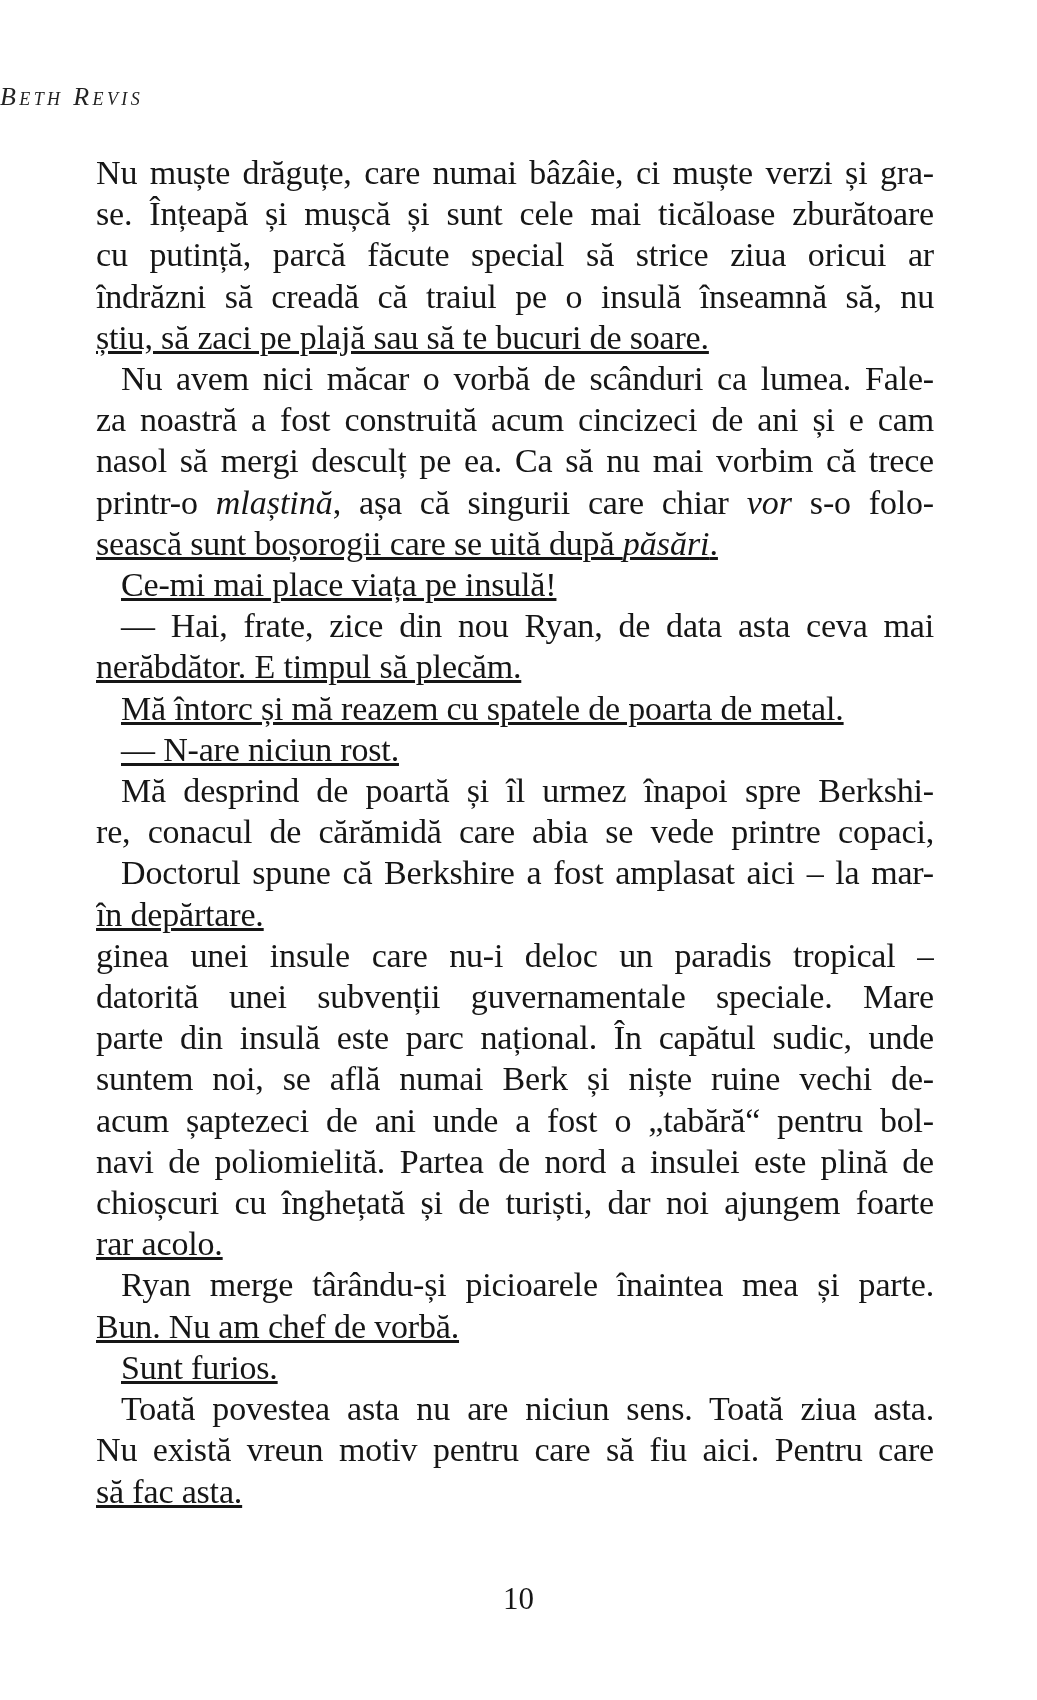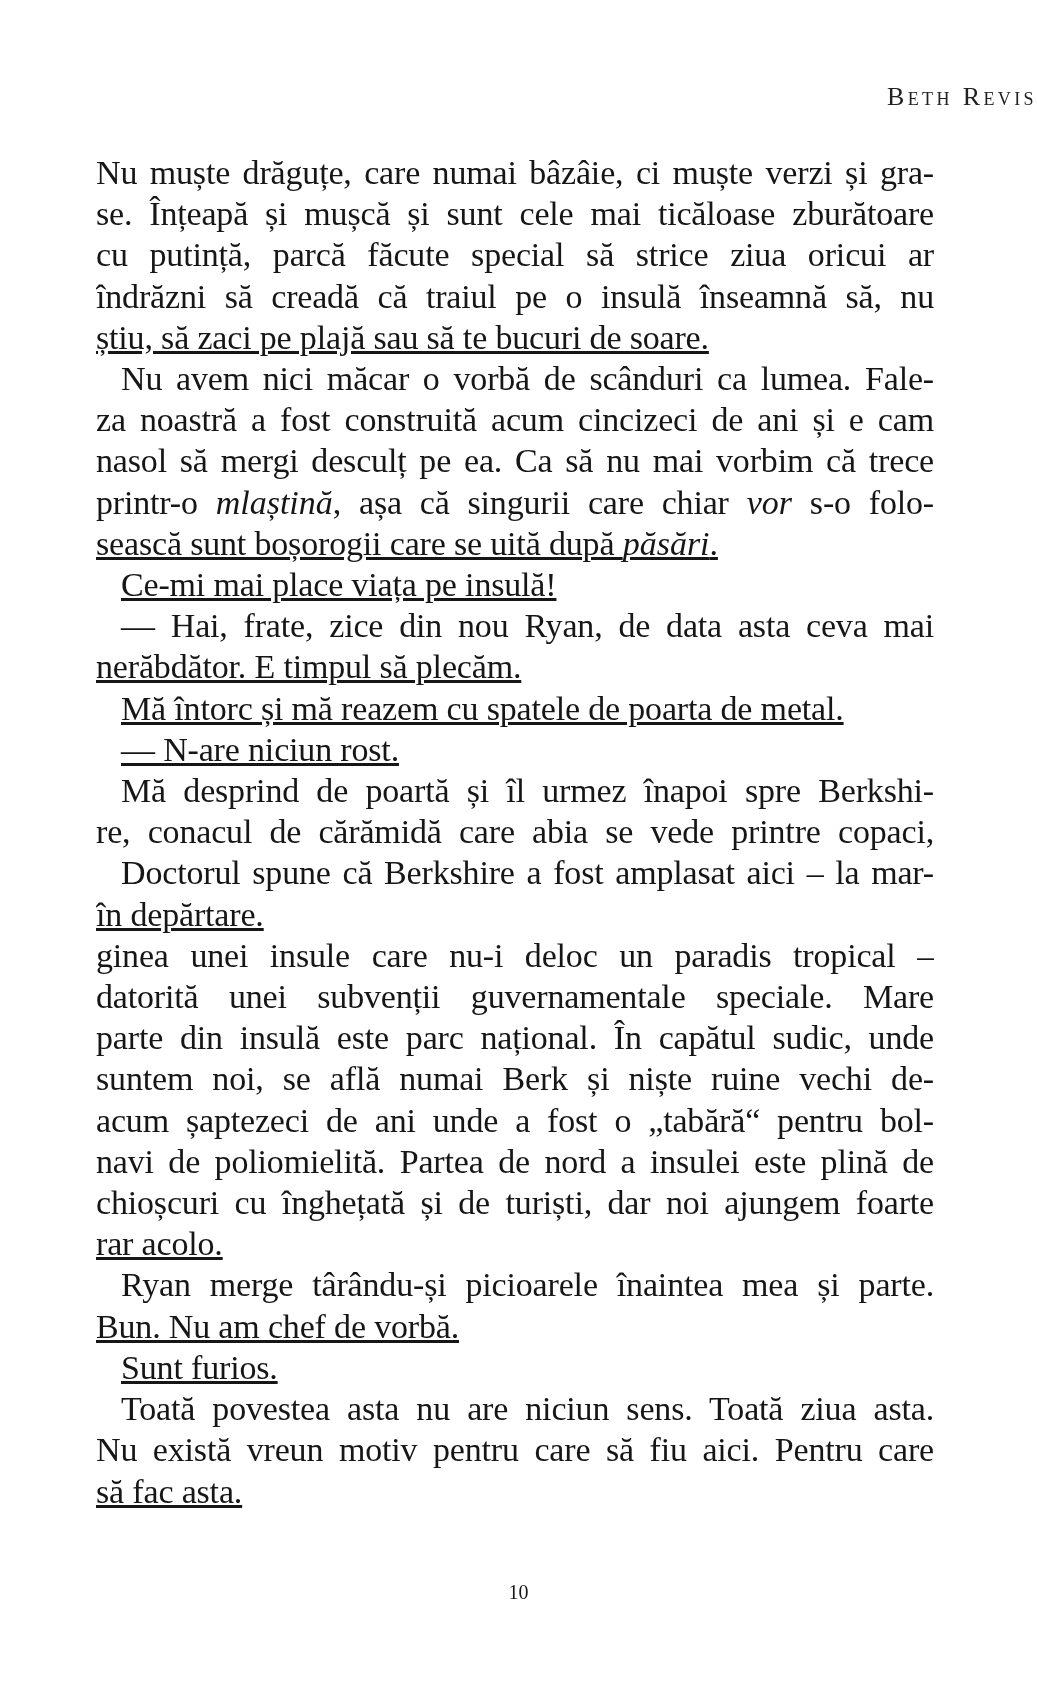--- a/index.html
+++ b/index.html
@@ -14,25 +14,26 @@
     background: #ffffff;
     color: #1a1a1a;
     font-family: "Liberation Serif", "DejaVu Serif", serif;
     overflow: hidden;
   }
   .running-header {
     position: absolute;
     top: 82px;
     left: 0;
     width: 100%;
-    text-align: right;
+    text-align: left;
     font-size: 26px;
     letter-spacing: 0.13em;
     font-variant-caps: small-caps;
     color: #222222;
+    font-style: italic;
   }
   .text-block {
     position: absolute;
     left: 96px;
     top: 152px;
     width: 838px;
     font-size: 34px;
     line-height: 41.2px;
     letter-spacing: -0.005em;
     color: #161616;
@@ -54,21 +55,21 @@
   .line em {
     font-style: italic;
     letter-spacing: 0;
   }
   .page-number {
     position: absolute;
     top: 1581px;
     left: 0;
     width: 100%;
     text-align: center;
-    font-size: 20px;
+    font-size: 31px;
     color: #161616;
   }
 </style>
 </head>
 <body>
 
 <div class="page">
   <div class="running-header">Beth Revis</div>
 
   <div class="text-block">

